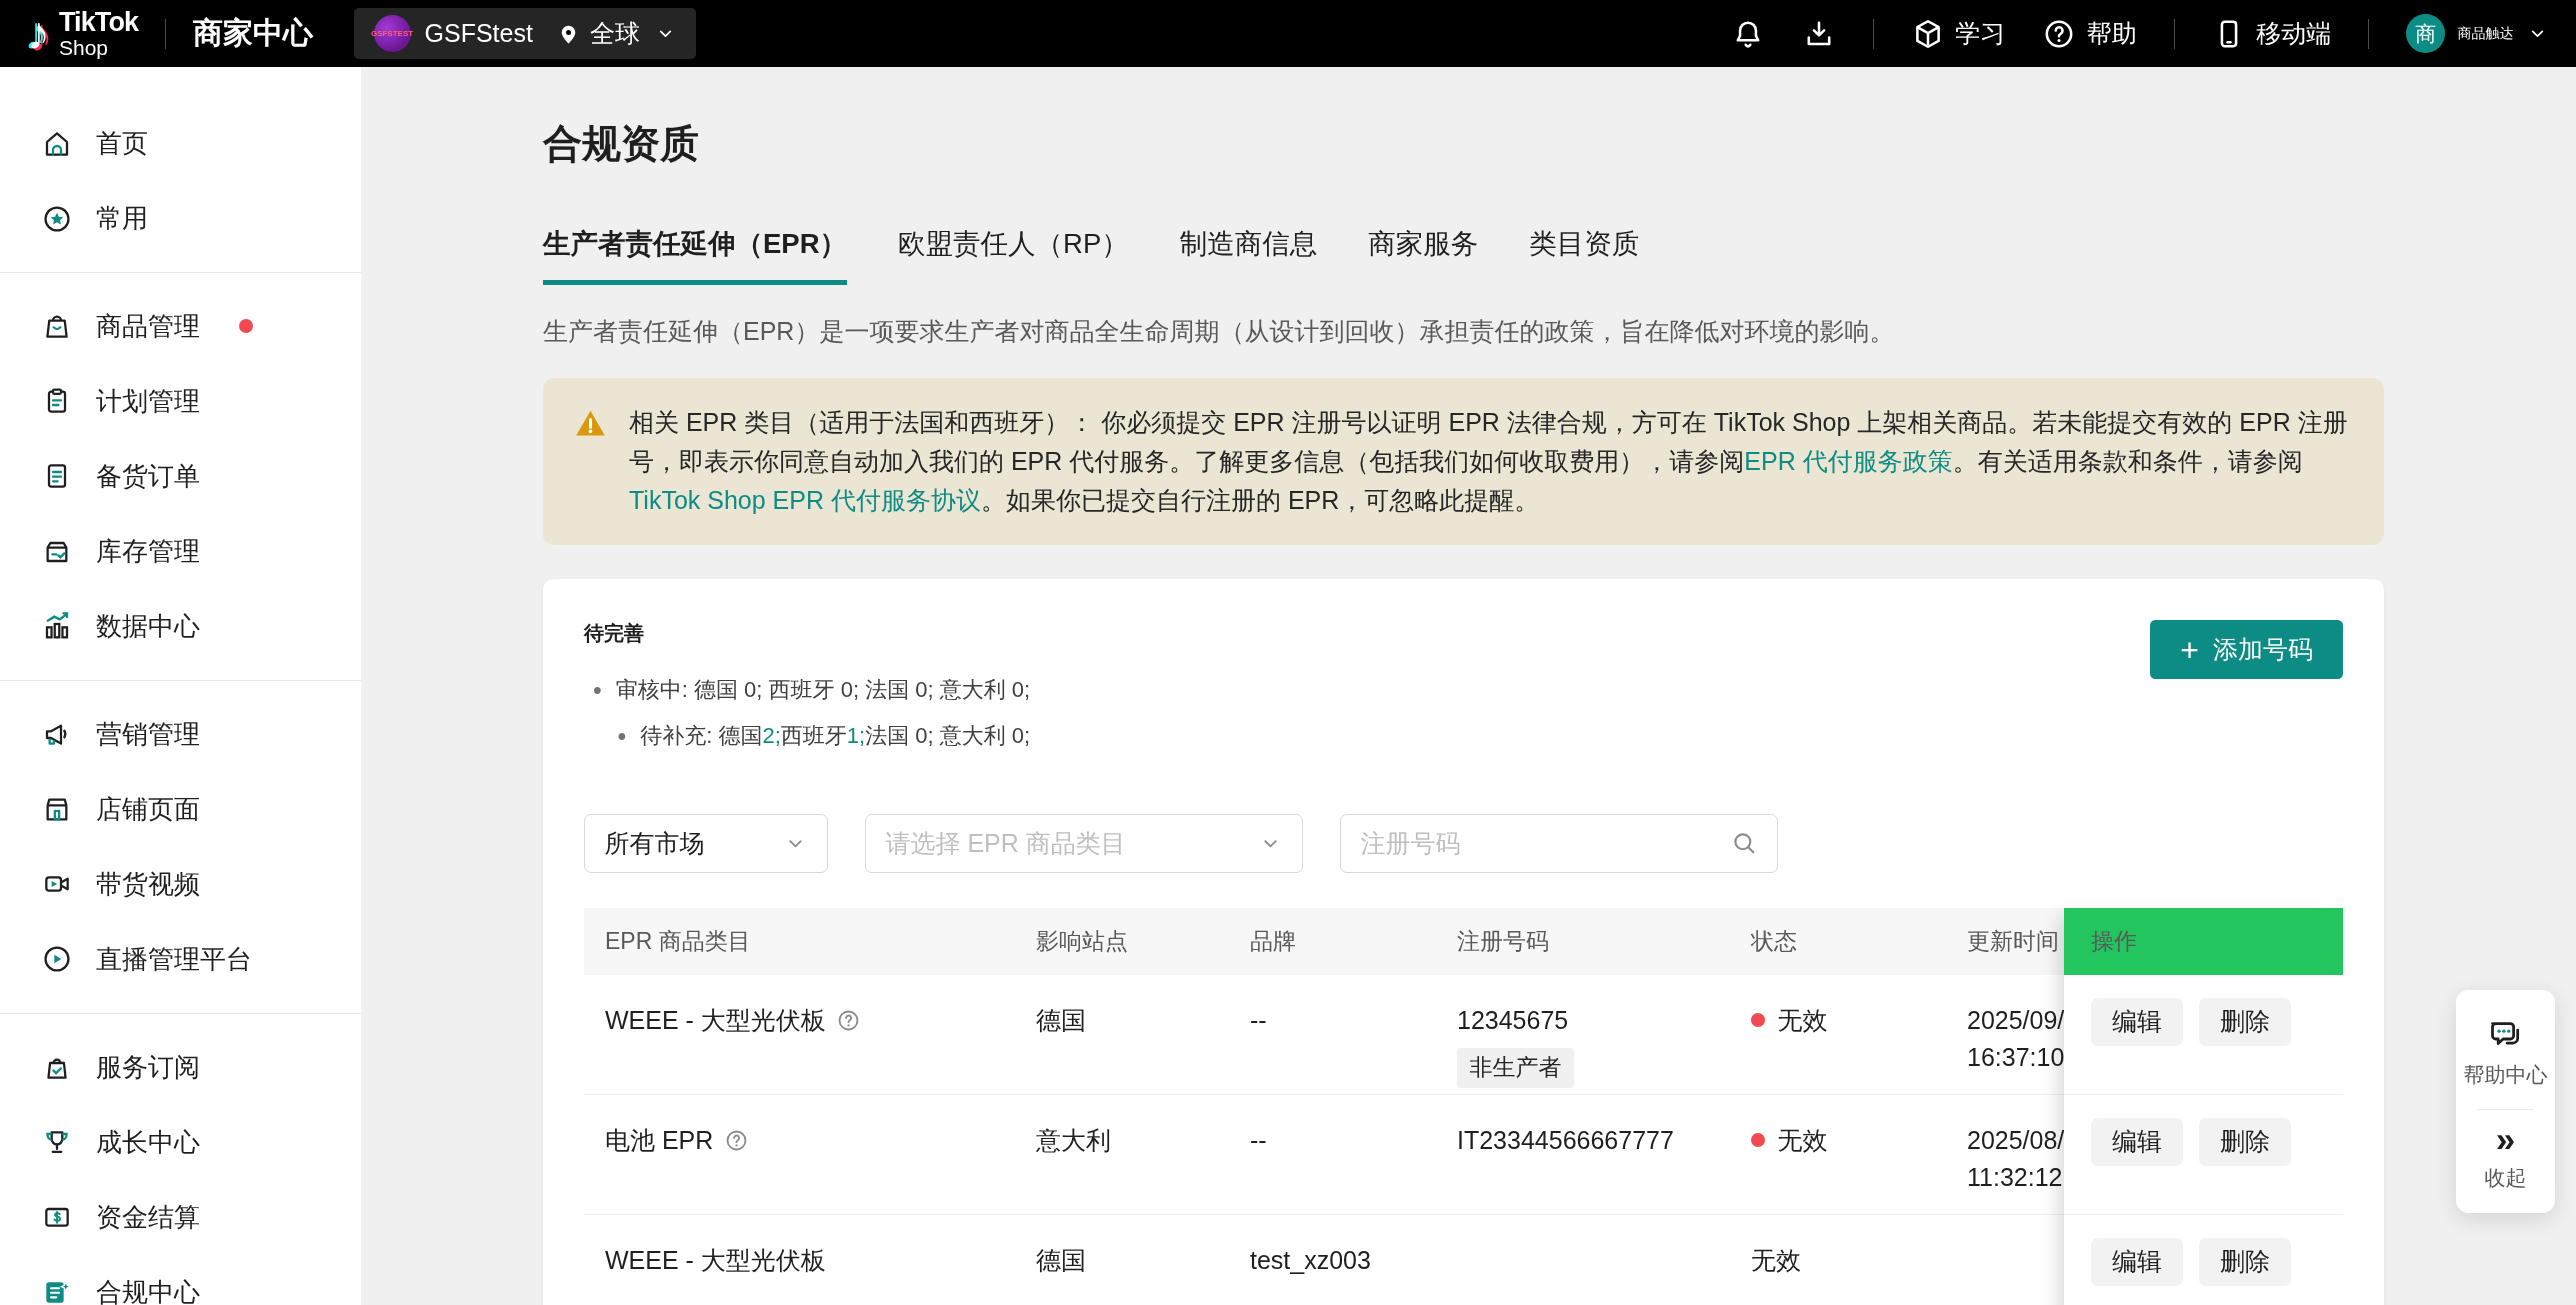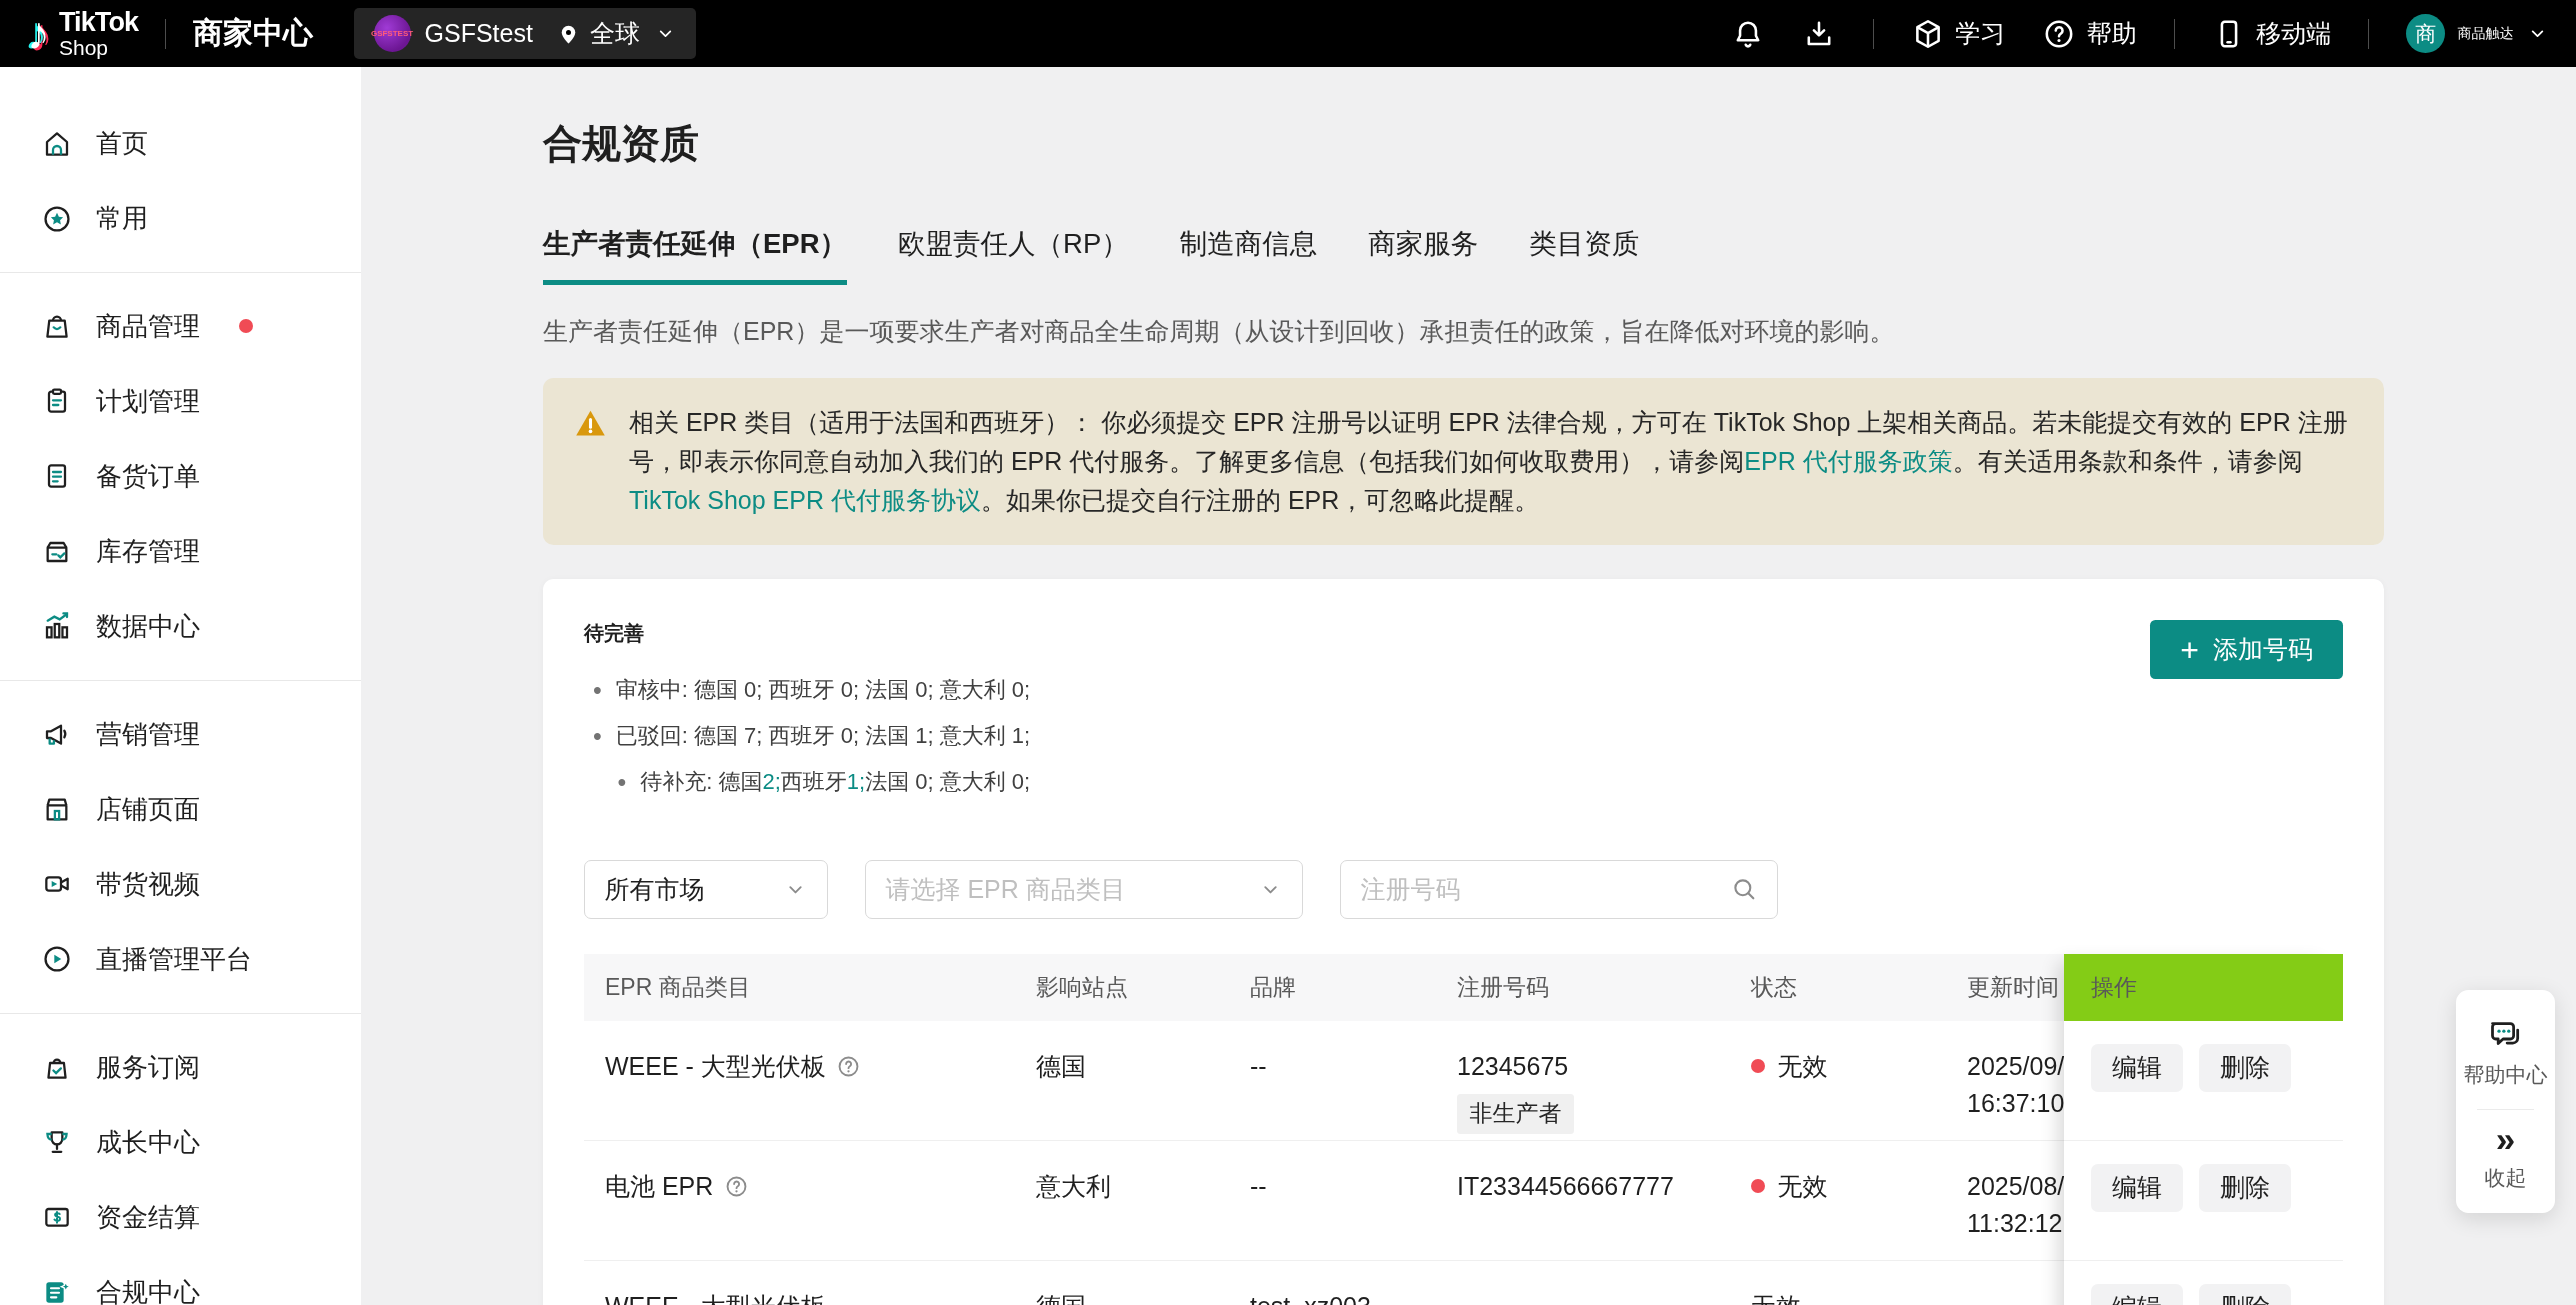--- a/index.html
+++ b/index.html
@@ -67,21 +67,21 @@
   .table{margin-top:35px;position:relative;width:1759px;}
   .thead{display:flex;background:#F7F7F8;height:67px;align-items:center;font-size:23px;color:var(--sub);}
   .trow{display:flex;background:#fff;height:120px;align-items:flex-start;padding-top:27px;border-bottom:0.9px solid #EFEFEF;font-size:25px;color:#1F1F1F;line-height:37px;}
   .c1{width:452px;padding-left:21px;display:flex;align-items:center;gap:10.6px;}
   .thead .c1{align-self:stretch;align-items:center;}
   .c2{width:214px;} .c3{width:207px;} .c4{width:294px;} .c5{width:216px;display:flex;align-items:center;gap:12.4px;} .c6{flex:1;overflow:hidden;white-space:nowrap;}
   .tag{display:inline-block;margin-top:9px;background:#F0F0F0;border-radius:3.5px;padding:1.8px 12.4px;font-size:23px;color:#262626;}
   .sdot{width:14px;height:14px;border-radius:50%;background:var(--red);flex:none;}
   .qm{color:#8C8C8C;}
   .ops{position:absolute;top:0;right:0;bottom:0;width:279px;box-shadow:-14px 0 18px -9px rgba(15,15,15,0.16);}
-  .ops-h{height:67px;background:#84cc16;display:flex;align-items:center;padding-left:27px;font-size:23px;color:var(--sub);}
+  .ops-h{height:67px;background:#22c55e;display:flex;align-items:center;padding-left:27px;font-size:23px;color:var(--sub);}
   .ops-r{height:120px;background:#fff;display:flex;align-items:flex-start;gap:16px;padding:23px 0 0 27px;border-bottom:0.9px solid #EFEFEF;}
   .abtn{background:#F2F2F3;border:none;border-radius:7px;height:48px;padding:0 21px;font-size:25px;color:#1F1F1F;cursor:pointer;font-family:inherit;}
 
   
   .float{position:absolute;right:21px;top:923px;width:99px;background:#fff;border-radius:12.4px;box-shadow:0 5.3px 21px rgba(0,0,0,0.12);display:flex;flex-direction:column;align-items:center;padding:23px 0 21px;}
   .float .lbl{font-size:21px;color:var(--sub);margin-top:9px;}
   .float .fdiv{width:57px;height:0.9px;background:#EBEBEB;margin:19.5px 0 14px;}
   .float .dbl{font-size:35px;line-height:32px;color:#1F1F1F;font-weight:bold;cursor:pointer;}
 </style>
 </head>
@@ -394,23 +394,20 @@
 
     <section class="card">
       <div class="card-head">
         <div>
           <h2 class="sec-title">待完善</h2>
           <ul class="stats">
             <li>
                 <span>审核中: 德国 0; 西班牙 0; 法国 0; 意大利 0;</span>
               </li>
             <li>
-                <span>已驳回: 德国 7; 西班牙 0; 法国 1; 意大利 1;</span>
-              </li>
-            <li>
                 <span>待补充: 德国 </span>
                 <span class="lk">2;</span>
                 <span> 西班牙 </span>
                 <span class="lk">1;</span>
                 <span> 法国 0; 意大利 0;</span>
               </li>
           </ul>
         </div>
         <button class="add-btn">
           <span class="plus">+</span>

